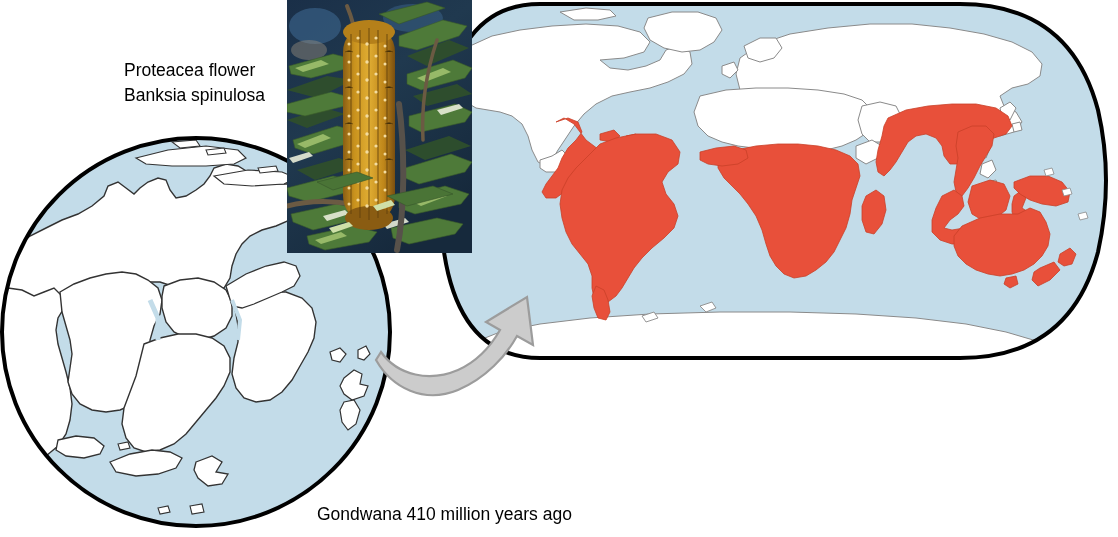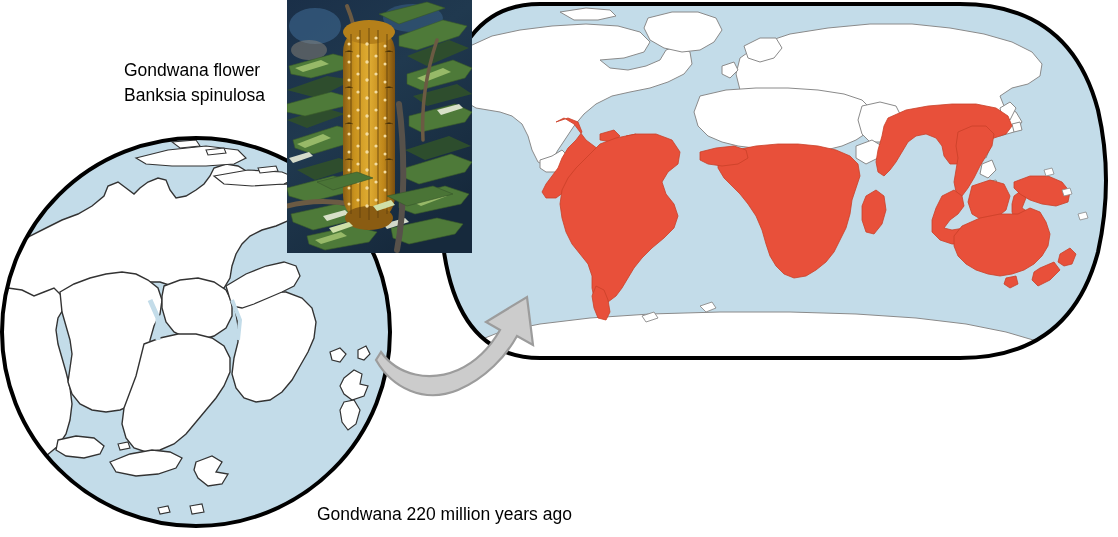--- a/index.html
+++ b/index.html
@@ -443,19 +443,19 @@
         </g>
         <g fill="#cfe0a8">
           <path d="M 42,228 L 62,222 L 66,226 L 46,233 Z"></path>
           <path d="M 86,206 L 104,200 L 108,205 L 90,211 Z"></path>
         </g>
       </g>
     </svg>
   </div>
 
   <div class="txt" id="flower-label">
-    <span class="common">Gondwana flower</span>
+    <span class="common">Proteacea flower</span>
     <span class="sci">Banksia spinulosa</span>
   </div>
 
-  <div class="txt" id="gondwana-caption">Gondwana 220 million years ago</div>
+  <div class="txt" id="gondwana-caption">Gondwana 410 million years ago</div>
 
 </div>
 
 </body></html>

